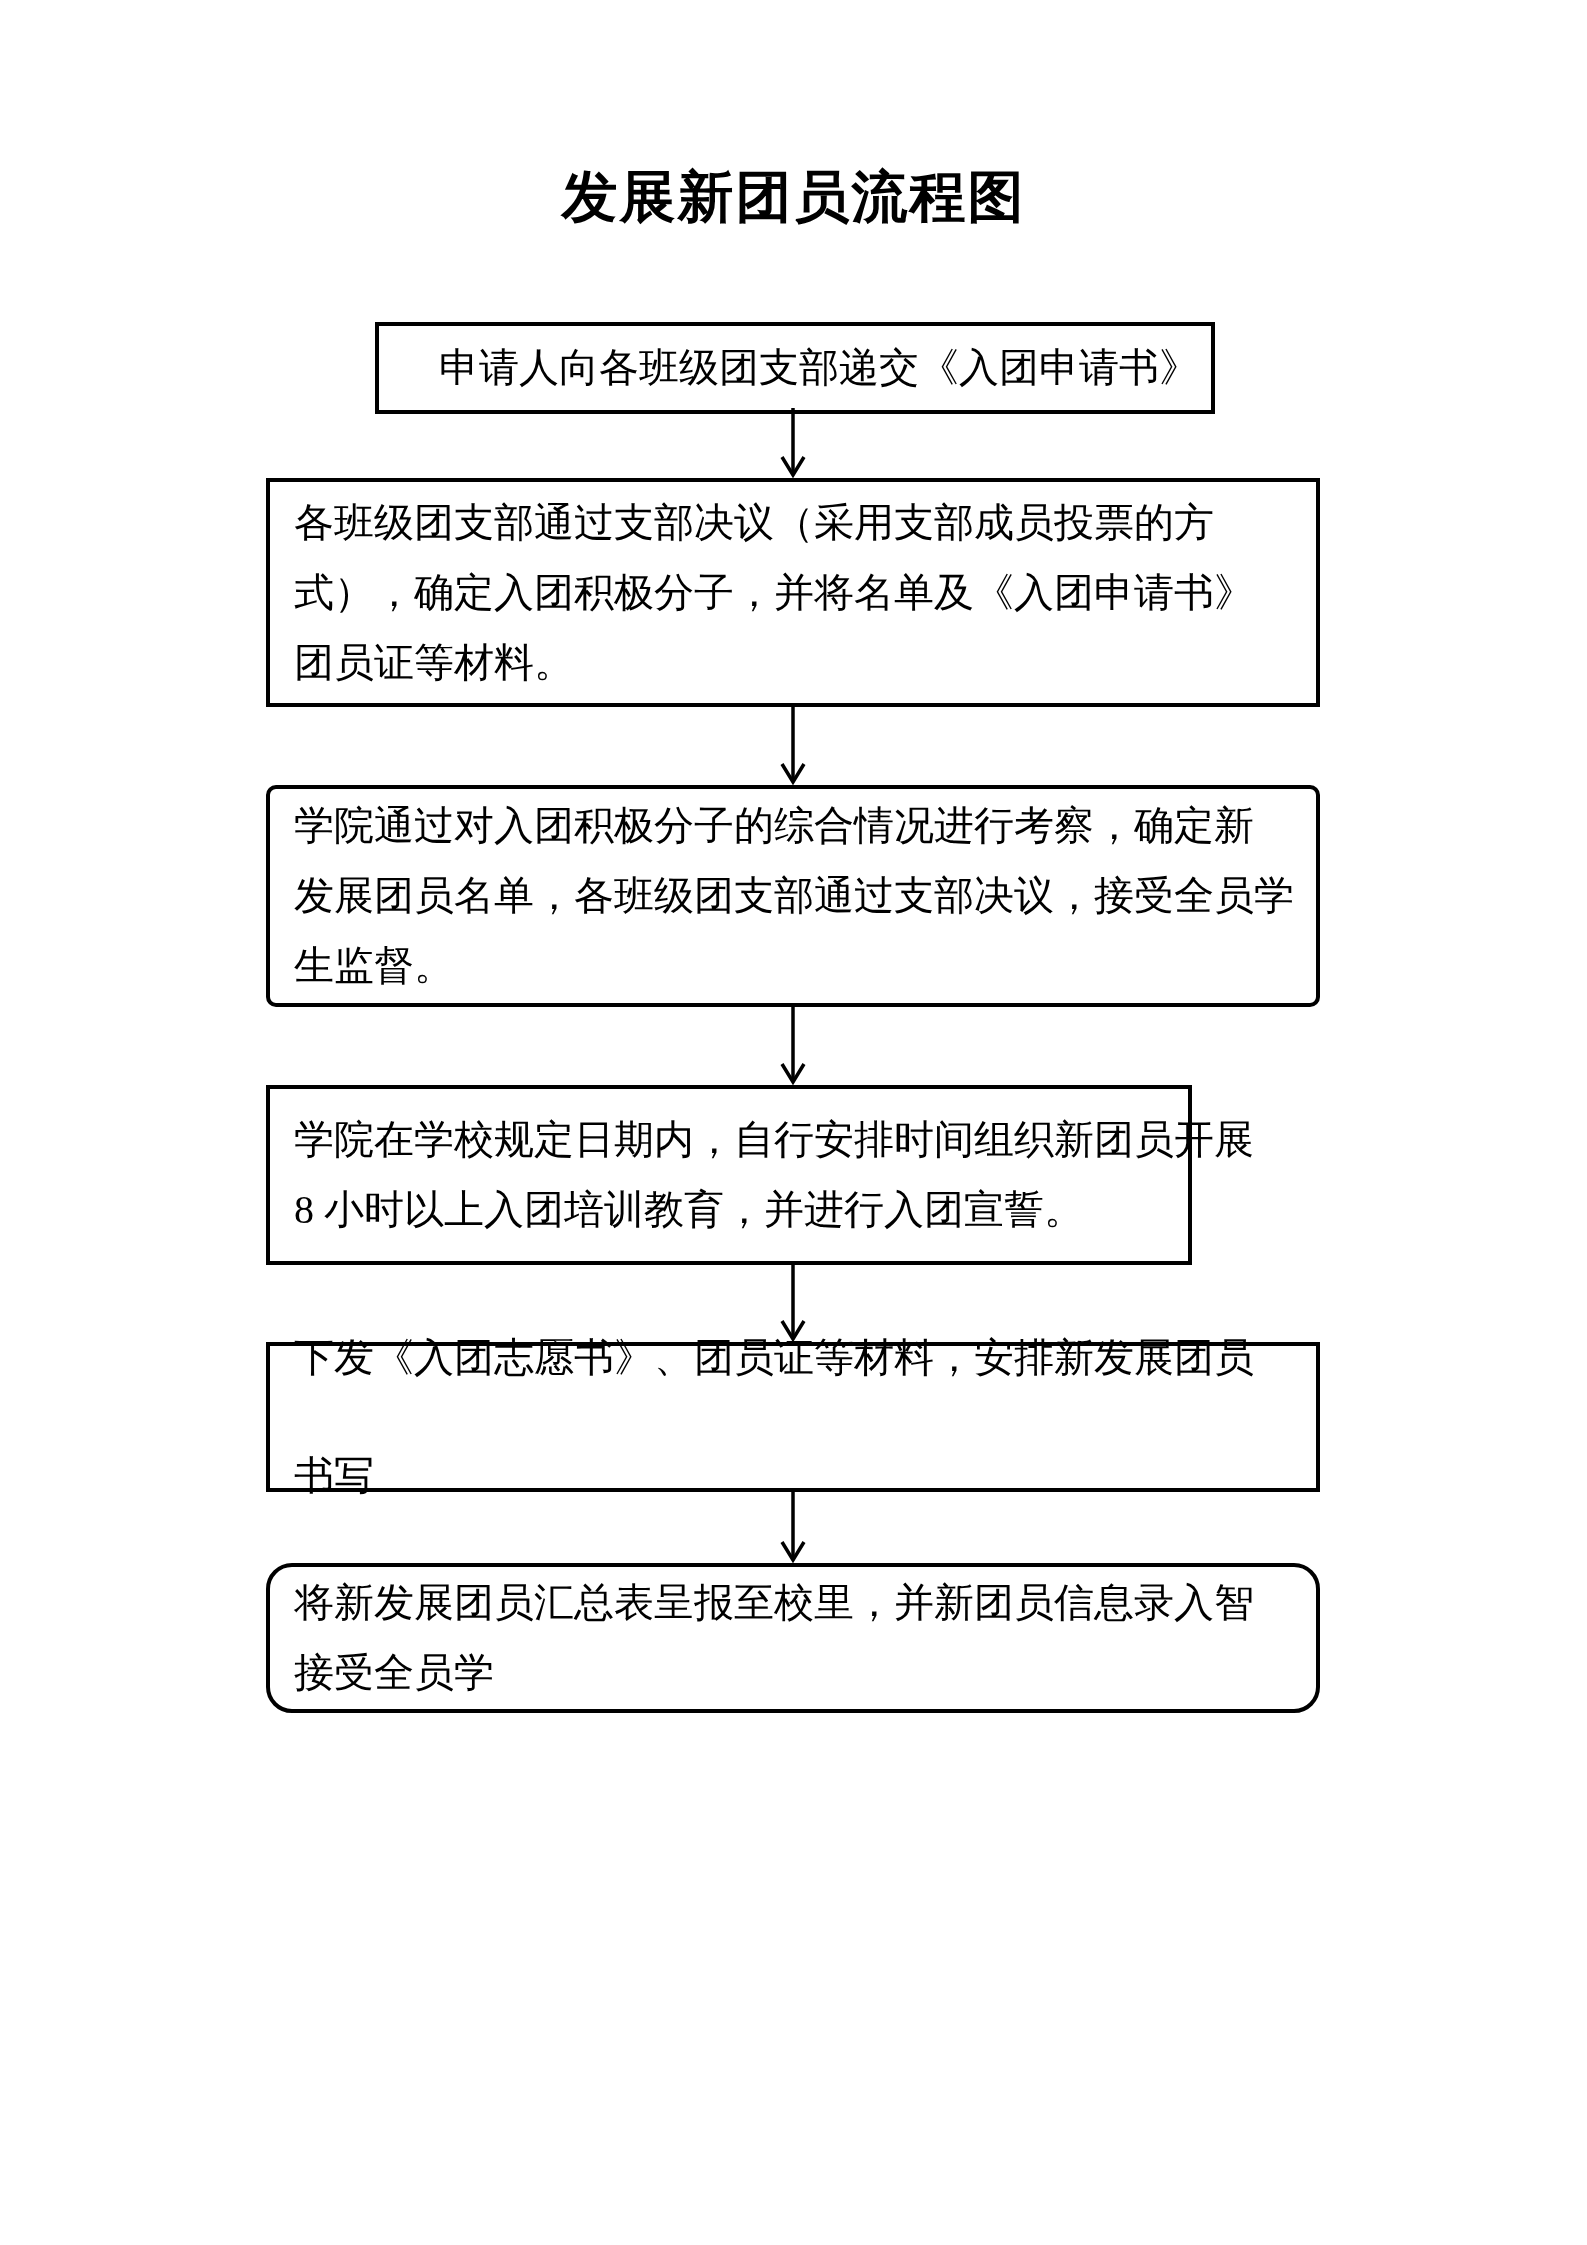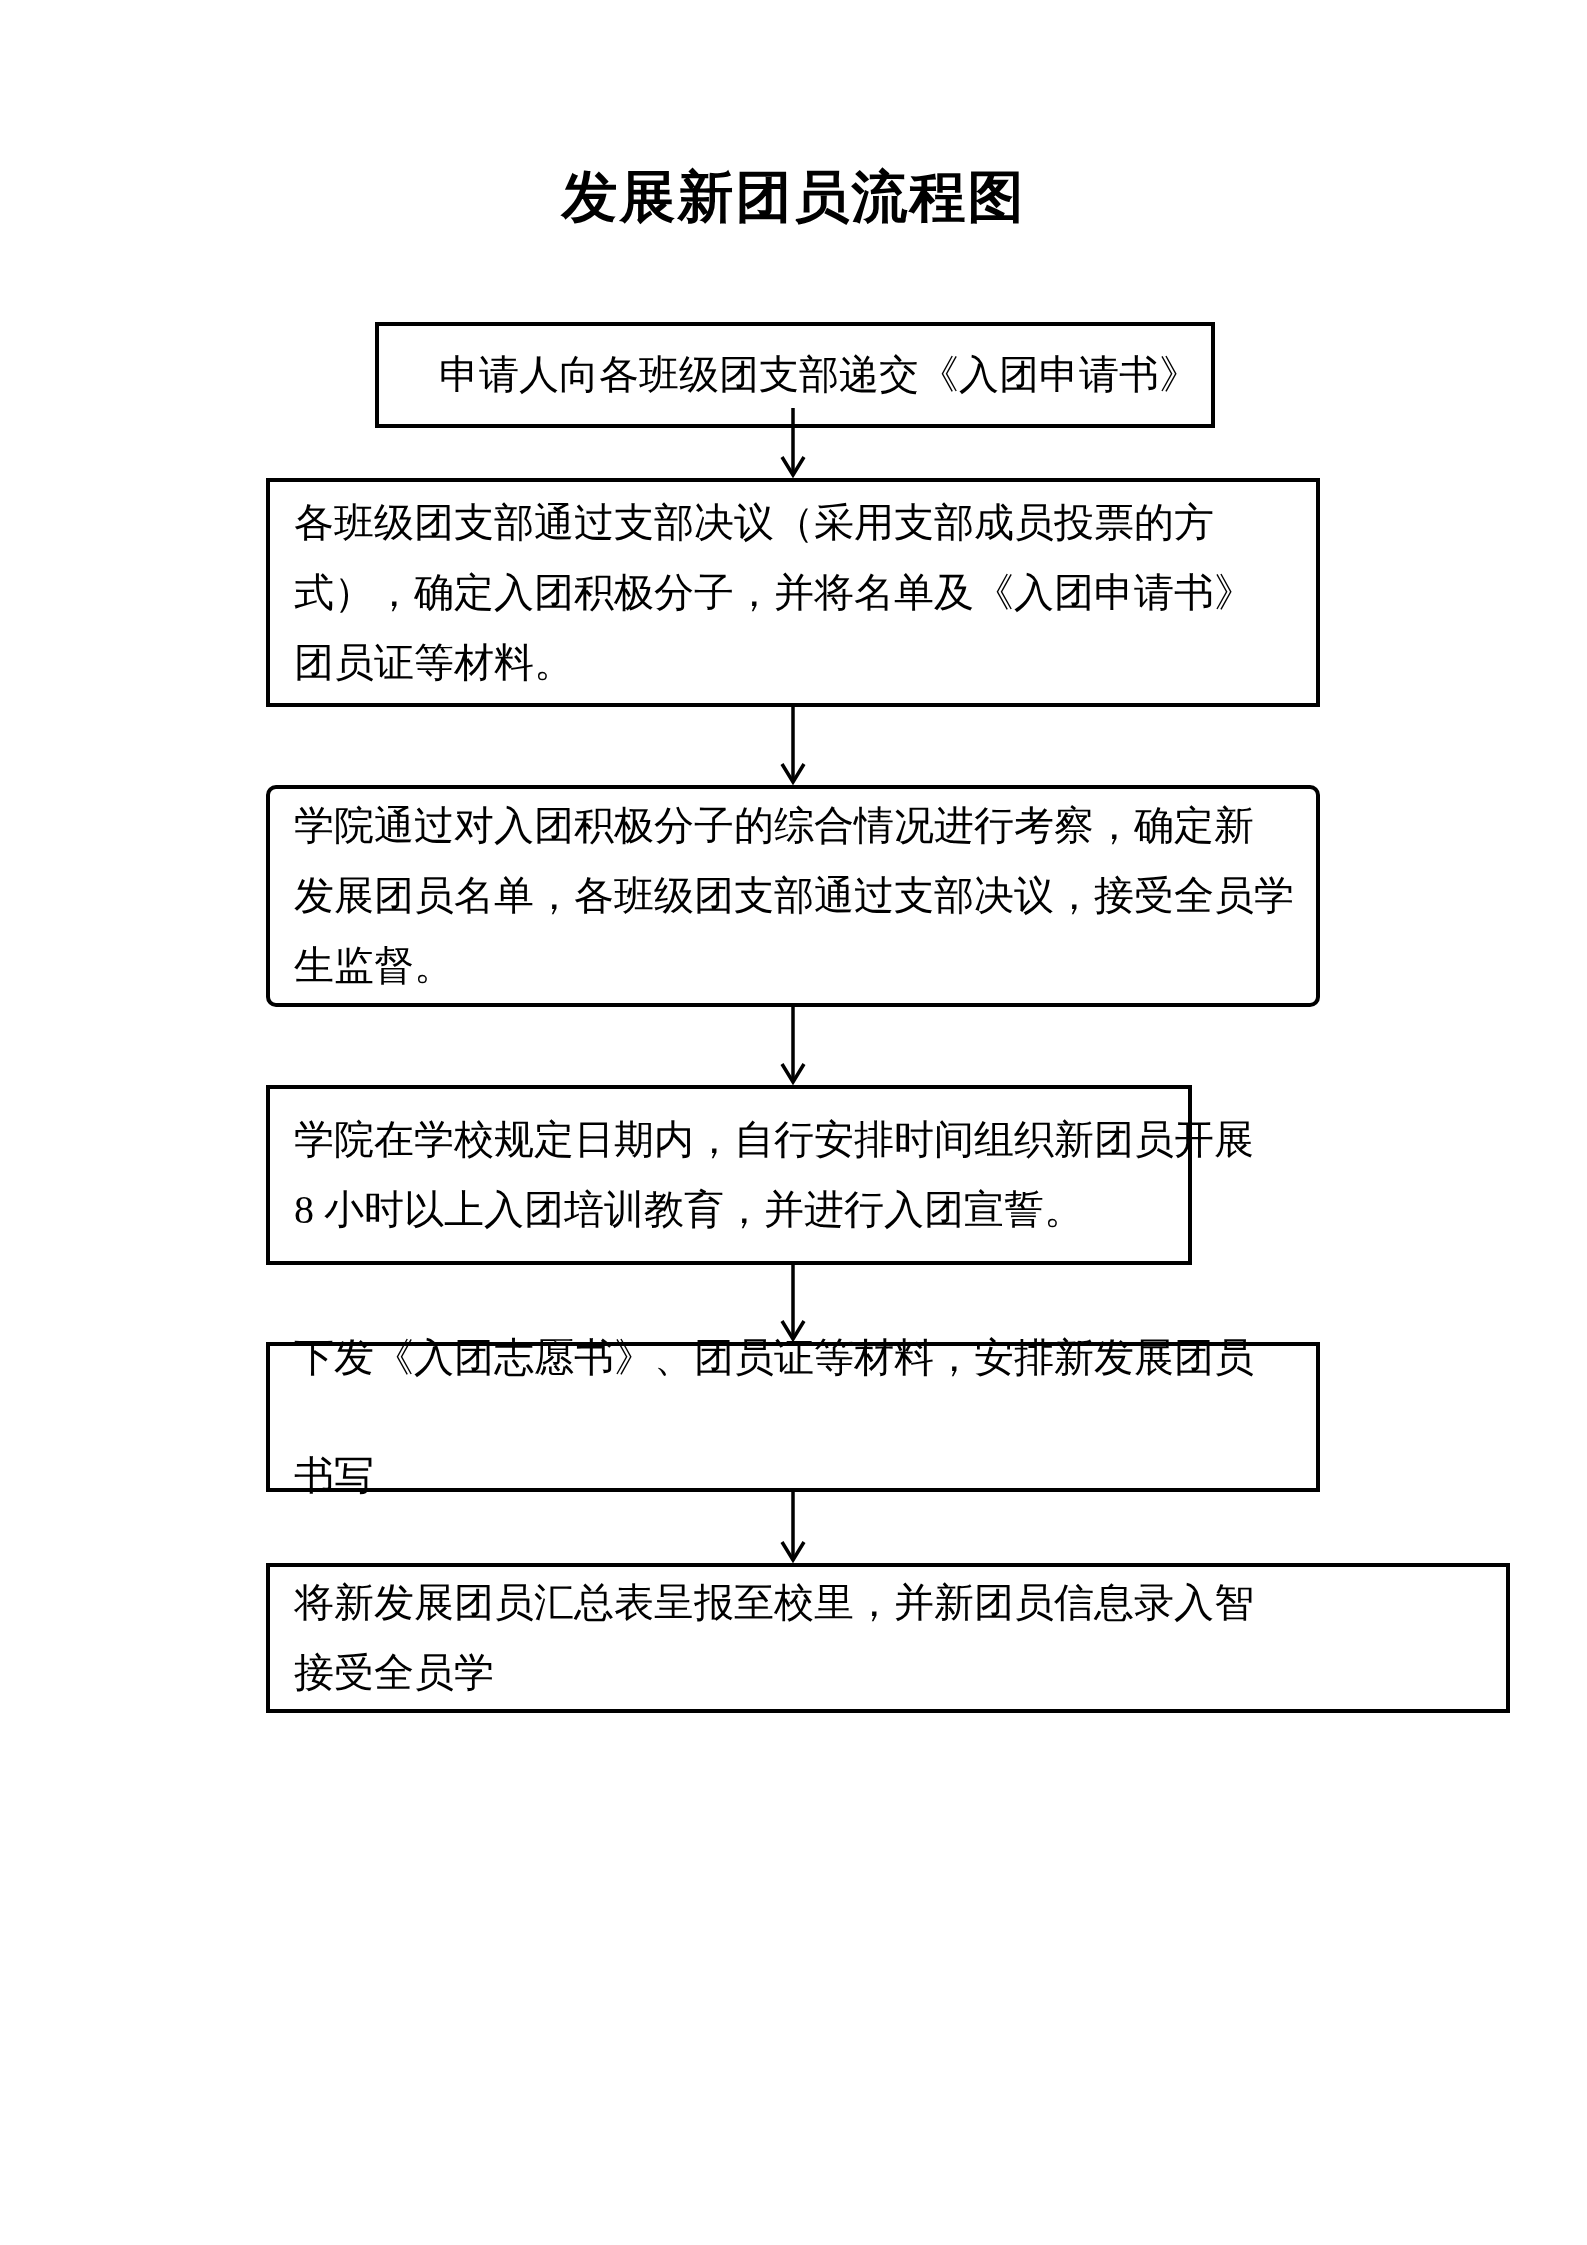--- a/index.html
+++ b/index.html
@@ -39,26 +39,26 @@
     align-items: center;
     justify-content: center;
     text-align: center;
   }
   .box.multi {
     display: flex;
     flex-direction: column;
     justify-content: center;
     padding: 0 34px 0 24px;
   }
-  .box1 { left: 375px; top: 322px;  width: 840px;  height: 106px; padding-left: 48px;  }
+  .box1 { left: 375px; top: 322px;  width: 840px;  height: 92px; padding-left: 48px;  }
   .box2 { left: 266px; top: 478px;  width: 1054px; height: 229px; }
   .box3 { left: 266px; top: 785px;  width: 1054px; height: 222px; border-radius: 10px; }
   .box4 { left: 266px; top: 1085px; width: 926px; height: 180px; }
   .box5 { left: 266px; top: 1342px; width: 1054px; height: 150px; gap: 48px; }
-  .box6 { left: 266px; top: 1563px; width: 1244px; height: 150px; }
+  .box6 { left: 266px; top: 1563px; width: 1054px; height: 150px; border-radius: 26px; }
   .text-line { white-space: nowrap; }
   .arrow { position: absolute; left: 773px; display: block; }
   .a1 { top: 408px; }
   .a2 { top: 707px; }
   .a3 { top: 1007px; }
   .a4 { top: 1265px; }
   .a5 { top: 1492px; }
   .arrow line, .arrow polyline {
     stroke: #000000;
     stroke-width: 3.5;

